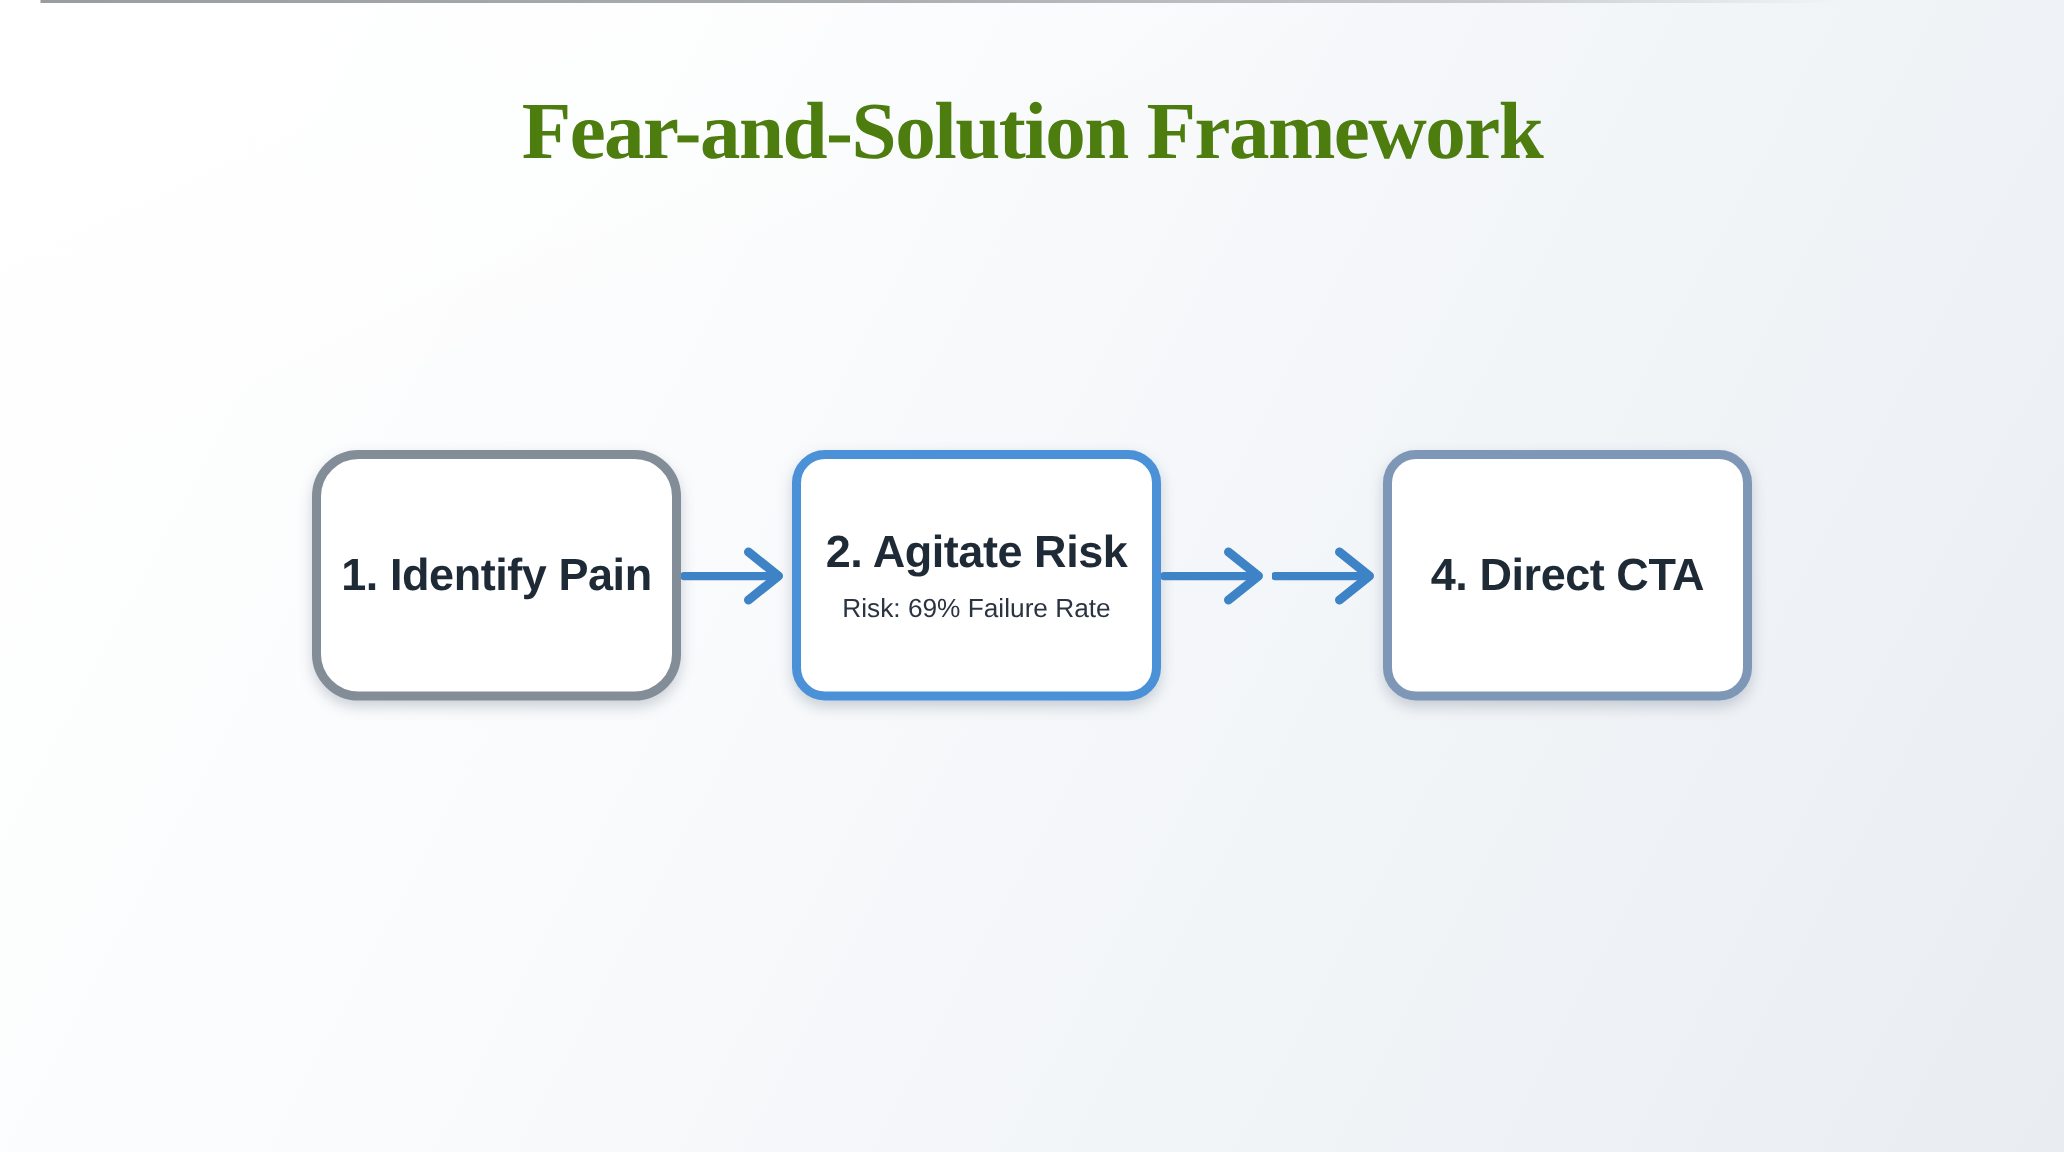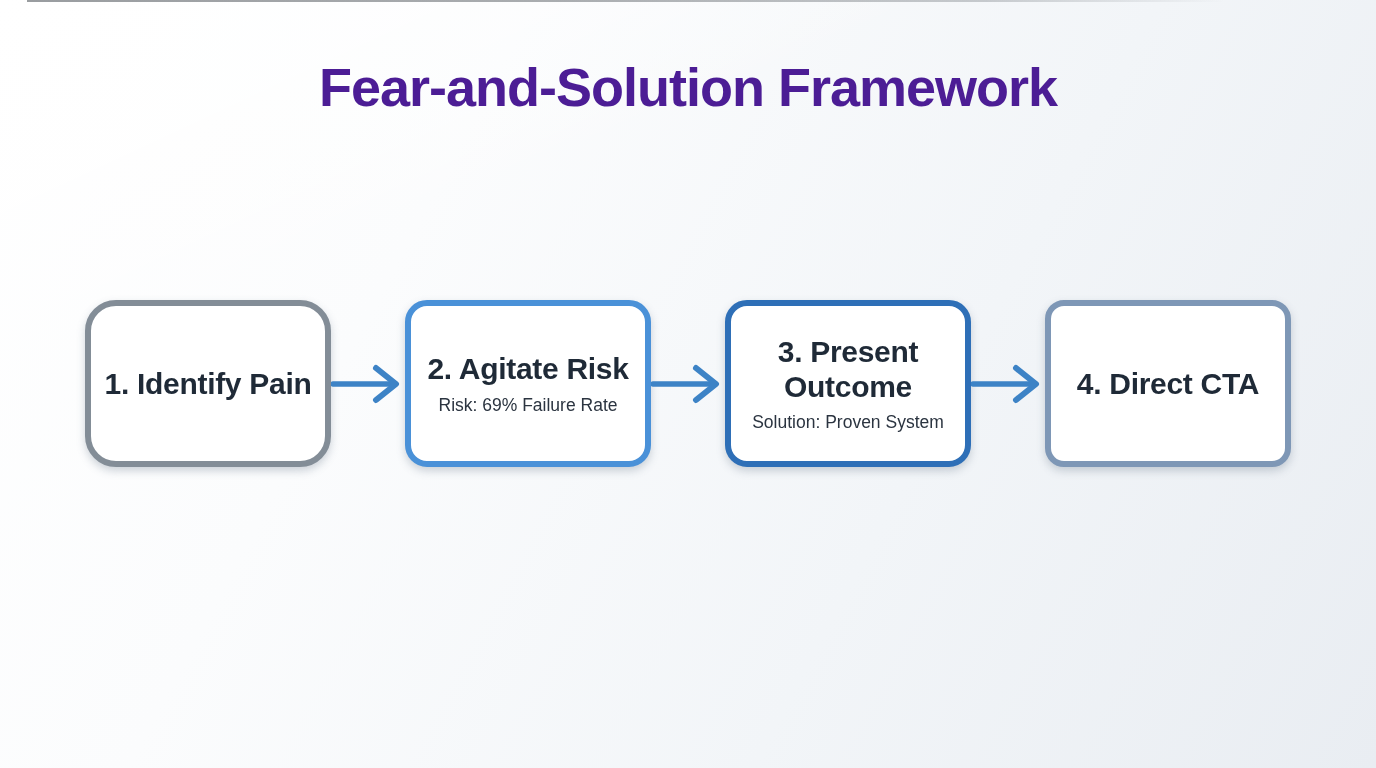--- a/index.html
+++ b/index.html
@@ -37,21 +37,22 @@
   .page-title {
     position: absolute;
     top: 56px;
     left: 0;
     width: 100%;
     margin: 0;
     text-align: center;
     font-size: 54px;
     font-weight: 700;
     letter-spacing: -1px;
-    color: #4c1d95;
+    color: #4d7c0f;
+    font-family: Liberation Serif, serif;
   }
   .flow {
     position: absolute;
     top: 300px;
     left: 0;
     width: 100%;
     display: flex;
     justify-content: center;
     align-items: center;
   }
@@ -66,21 +67,21 @@
     flex-direction: column;
     align-items: center;
     justify-content: center;
     text-align: center;
     padding: 6px 10px;
     box-shadow: 0 4px 9px rgba(96, 114, 132, 0.30);
   }
   .step-1 { border-color: #838d97; border-radius: 31px; }
   .step-2 { border-color: #4a91d8; }
   .step-3 { border-color: #2e6fb7; }
-  .step-4 { border-color: #7e97b6; border-radius: 19px; }
+  .step-4 { border-color: #7e97b6; }
   .step-label {
     font-size: 30px;
     font-weight: 700;
     line-height: 1.18;
     letter-spacing: -0.3px;
     color: #1f2a37;
   }
   .step-sublabel {
     font-size: 17.5px;
     font-weight: 400;
@@ -118,24 +119,20 @@
     <div class="step step-2">
       <div class="step-label">2. Agitate Risk</div>
       <div class="step-sublabel">Risk: 69% Failure Rate</div>
     </div>
 
     <svg class="arrow" viewBox="0 0 74 48" xmlns="http://www.w3.org/2000/svg">
       <path d="M2 24 L60 24" stroke="#3d83c6" stroke-width="5.5" stroke-linecap="round" fill="none"></path>
       <path d="M45 8 L65 24 L45 40" stroke="#3d83c6" stroke-width="6" stroke-linecap="round" stroke-linejoin="round" fill="none"></path>
     </svg>
 
-    <div class="step step-3">
-      <div class="step-label">3. Present Outcome</div>
-      <div class="step-sublabel">Solution: Proven System</div>
-    </div>
 
     <svg class="arrow" viewBox="0 0 74 48" xmlns="http://www.w3.org/2000/svg">
       <path d="M2 24 L60 24" stroke="#3d83c6" stroke-width="5.5" stroke-linecap="round" fill="none"></path>
       <path d="M45 8 L65 24 L45 40" stroke="#3d83c6" stroke-width="6" stroke-linecap="round" stroke-linejoin="round" fill="none"></path>
     </svg>
 
     <div class="step step-4">
       <div class="step-label">4. Direct CTA</div>
     </div>
 

